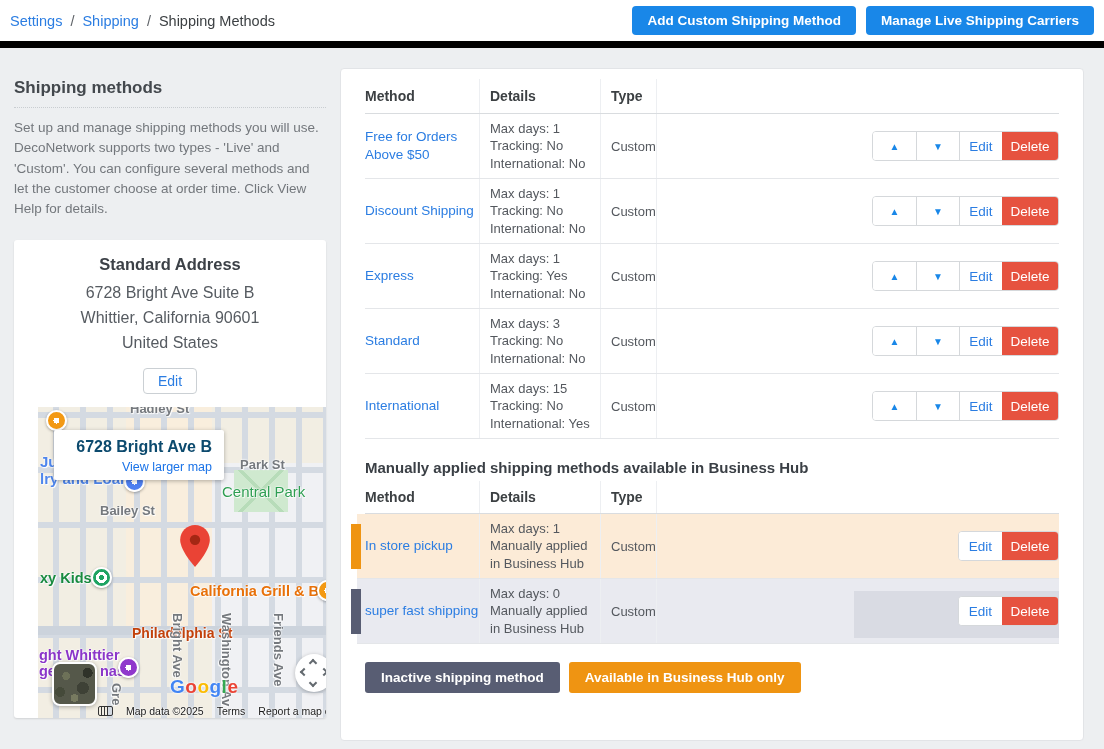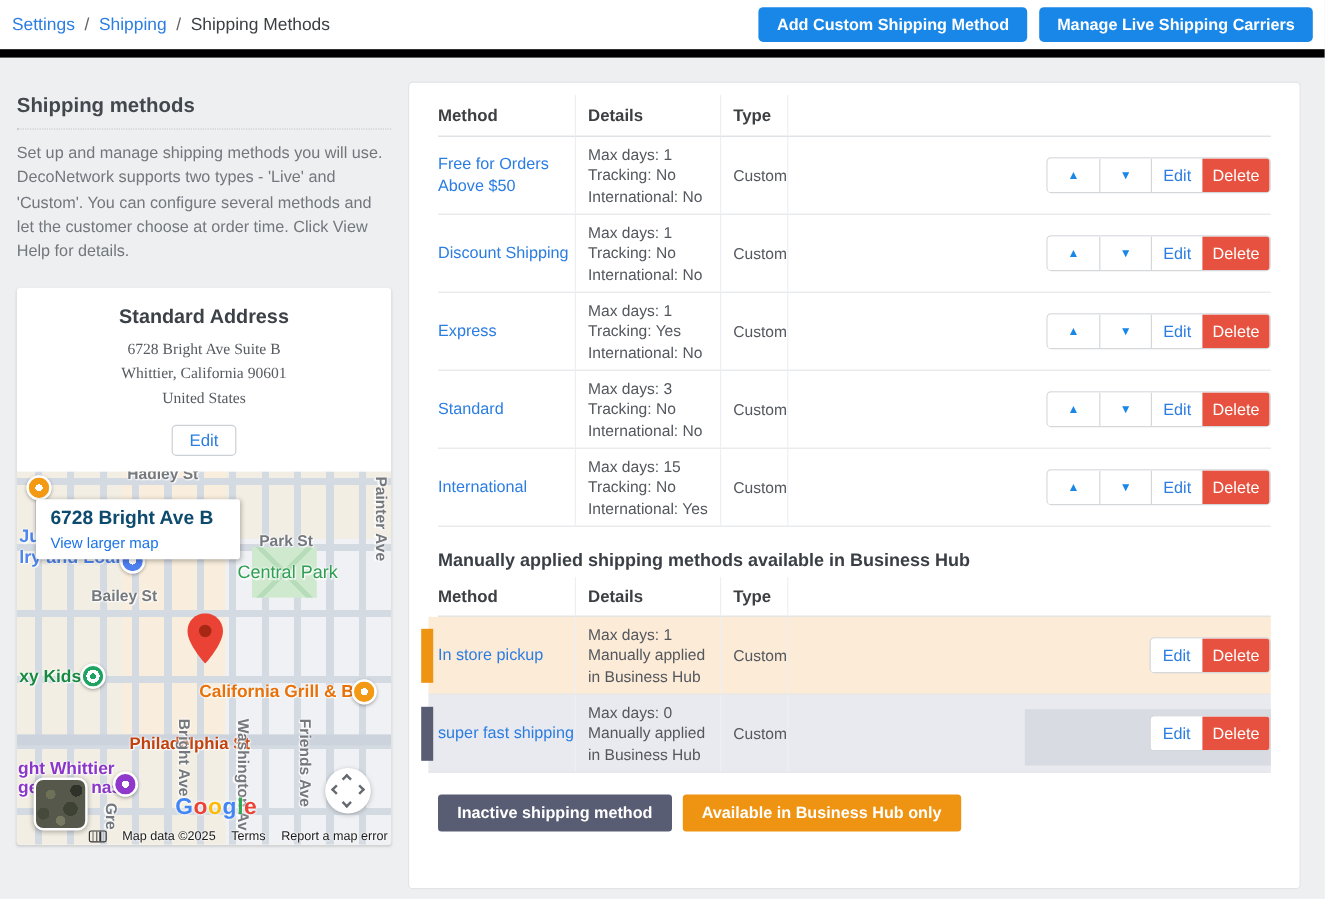--- a/index.html
+++ b/index.html
@@ -31,29 +31,29 @@
   .sidebar h2 {
     margin:16px 0 0; font-size:17px; font-weight:700; color:#43484d;
     padding-bottom:9px; border-bottom:1px dotted #c9cdd1;
   }
   .sidebar .desc { margin:10px 0 0; font-size:13.5px; line-height:1.5; color:#73777c; }
   .dispatch-card {
     margin-top:21px; background:#fff; border-radius:3px;
     box-shadow:0 1px 2px rgba(0,0,0,0.12); text-align:center; overflow:hidden;
   }
   .dispatch-card h3 { margin:15px 0 7px; font-size:16.5px; font-weight:700; color:#3c4147; }
-  .addr { font-size:13px; color:#565b61; line-height:1.55;font-family:Liberation Serif, serif; }
+  .addr { font-size:16px; color:#565b61; line-height:1.55; }
   .edit-btn {
     margin:12px auto 13px; display:inline-block; background:#fff;
     border:1px solid #cbd0d4; border-radius:4px; color:#2b7de2;
     font-size:14px; padding:4px 14px; font-family:inherit; cursor:pointer;
   }
 
   
-  .map { position:relative; width:312px; height:311px; background:#f2eee3; overflow:hidden; text-align:left; cursor:grab; }
+  .map { position:relative; width:312px; height:311px; background:#f2eee3; overflow:hidden; text-align:right; cursor:grab;margin-left:24px; }
   .blk { position:absolute; }
   .blk-peach { left:88px; top:0; width:86px; height:225px; background:#f9eedd; }
   .blk-gray  { left:174px; top:56px; width:138px; height:255px; background:#f0f1f4; }
   .map-grid {
     position:absolute; left:0; top:0; right:0; bottom:0;
     background-image:
       repeating-linear-gradient(90deg, transparent 0 15px, #d4dae2 15px 21px, transparent 21px 27px),
       repeating-linear-gradient(180deg, transparent 0 5px, #d4dae2 5px 11px, transparent 11px 55px);
   }
   .road-philly { position:absolute; left:0; top:219px; width:312px; height:9px; background:#ccd3dc; }

